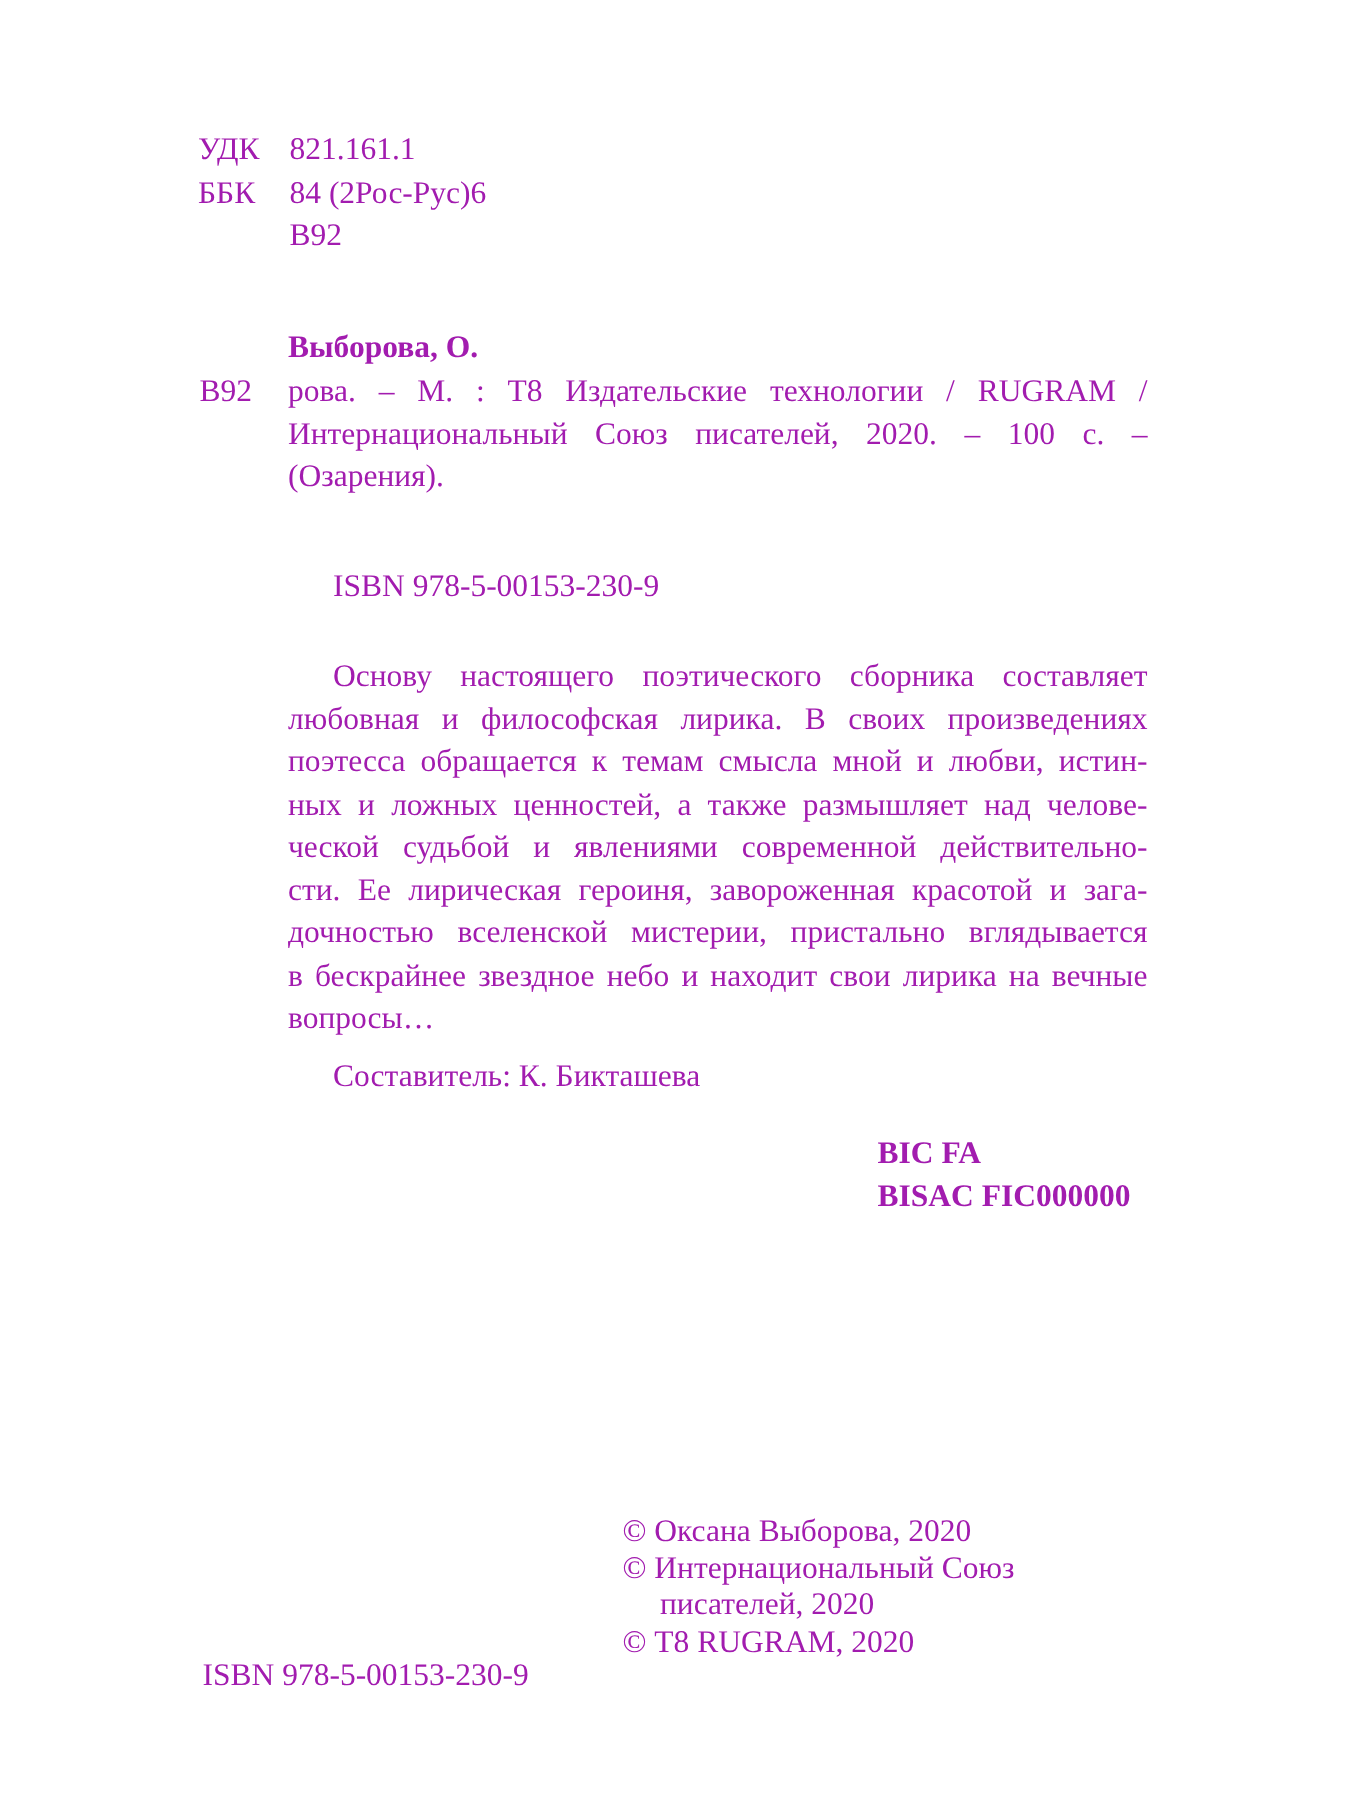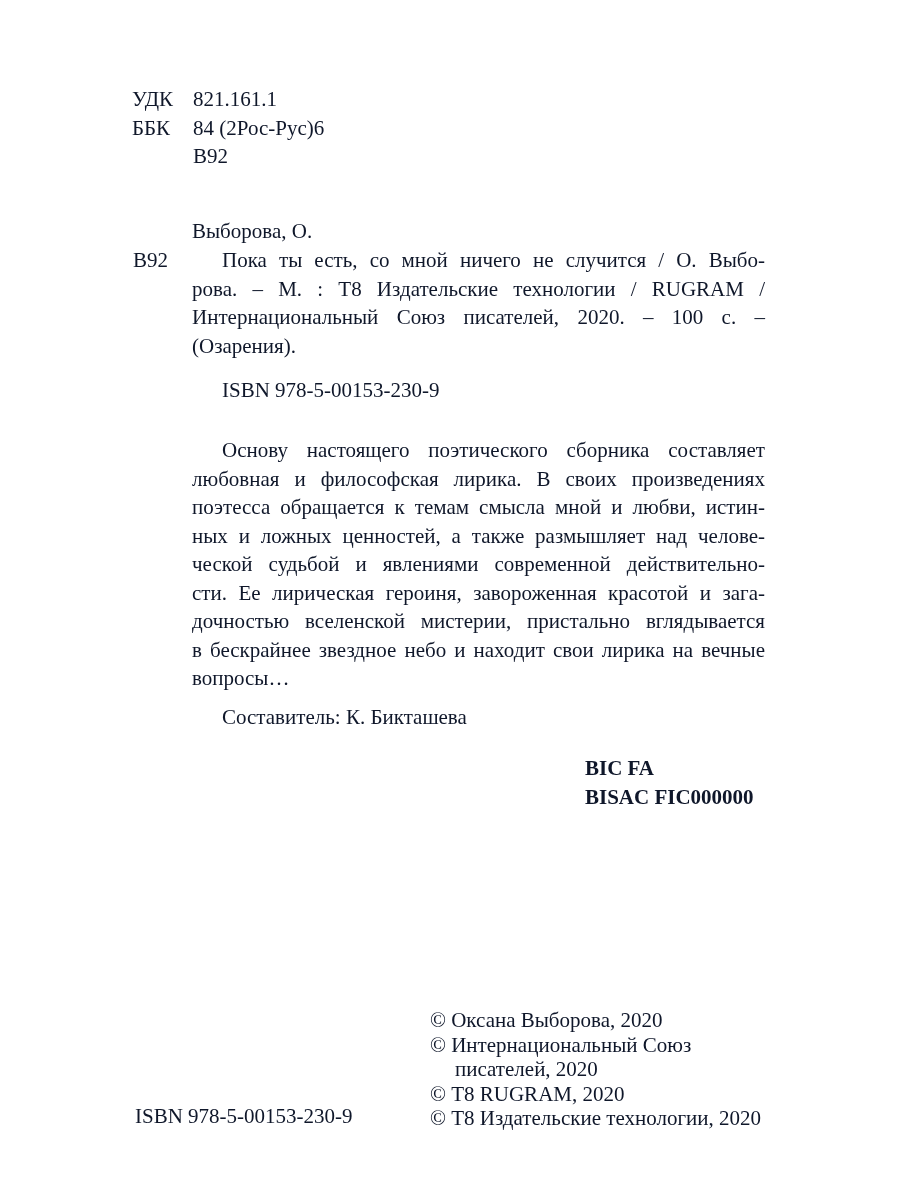--- a/index.html
+++ b/index.html
@@ -7,51 +7,51 @@
     padding: 0;
     background: #ffffff;
   }
   .page {
     position: relative;
     width: 900px;
     height: 1200px;
     background: #ffffff;
     overflow: hidden;
     font-family: "Liberation Serif", "DejaVu Serif", serif;
-    color: #0f172a;
+    color: #a21caf;
     font-size: 21px;
     line-height: 28.5px;
   }
   .abs { position: absolute; }
 
   
   .classification { left: 132px; top: 85px; }
   .class-row { display: flex; }
   .class-label { width: 61px; }
   .class-value { white-space: nowrap; text-align: center; }
 
   
-  .author-heading { left: 192px; top: 217px; font-weight: normal; }
+  .author-heading { left: 192px; top: 217px; font-weight: bold; }
   .entry-sign { left: 133px; top: 246px; }
   .biblio { left: 192px; top: 246px; width: 573px; }
   .jline { text-align: justify; text-align-last: justify; }
   .jline.last { text-align-last: left; }
   .jline.first { text-indent: 30px; }
 
   .isbn-main { left: 222px; top: 376px; white-space: nowrap; }
 
   .annotation { left: 192px; top: 436px; width: 573px; }
 
   .compiler { left: 222px; top: 703px; white-space: nowrap; }
 
   .codes { left: 585px; top: 754px; }
   .codes div { white-space: nowrap; font-weight: bold; }
 
   
-  .copyrights { left: 430px; top: 1008px; width: 370px; line-height: 24.5px; }
+  .copyrights { left: 415px; top: 1008px; width: 370px; line-height: 24.5px; }
   .copy-line { white-space: nowrap; }
   .copy-line.cont { padding-left: 25px; }
   .footer-isbn { left: 135px; top: 1104px; line-height: 24.5px; white-space: nowrap; }
 </style>
 </head>
 <body>
 
 <div class="page">
 
   <div class="abs classification">
@@ -65,21 +65,20 @@
     </div>
     <div class="class-row">
       <span class="class-label"></span>
       <span class="class-value">В92</span>
     </div>
   </div>
 
   <div class="abs author-heading">Выборова, О.</div>
   <div class="abs entry-sign">В92</div>
   <div class="abs biblio">
-    <div class="jline first">Пока ты есть, со мной ничего не случится / О. Выбо-</div>
     <div class="jline">рова. – М. : Т8 Издательские технологии / RUGRAM /</div>
     <div class="jline">Интернациональный Союз писателей, 2020. – 100 с. –</div>
     <div class="jline last">(Озарения).</div>
   </div>
 
   <div class="abs isbn-main">ISBN 978-5-00153-230-9</div>
 
   <div class="abs annotation">
     <div class="jline first">Основу настоящего поэтического сборника составляет</div>
     <div class="jline">любовная и философская лирика. В своих произведениях</div>
@@ -97,17 +96,16 @@
   <div class="abs codes">
     <div>BIC FA</div>
     <div>BISAC FIC000000</div>
   </div>
 
   <div class="abs copyrights">
     <div class="copy-line">© Оксана Выборова, 2020</div>
     <div class="copy-line">© Интернациональный Союз</div>
     <div class="copy-line cont">писателей, 2020</div>
     <div class="copy-line">© Т8 RUGRAM, 2020</div>
-    <div class="copy-line">© Т8 Издательские технологии, 2020</div>
   </div>
   <div class="abs footer-isbn">ISBN 978-5-00153-230-9</div>
 
 </div>
 
 </body></html>

